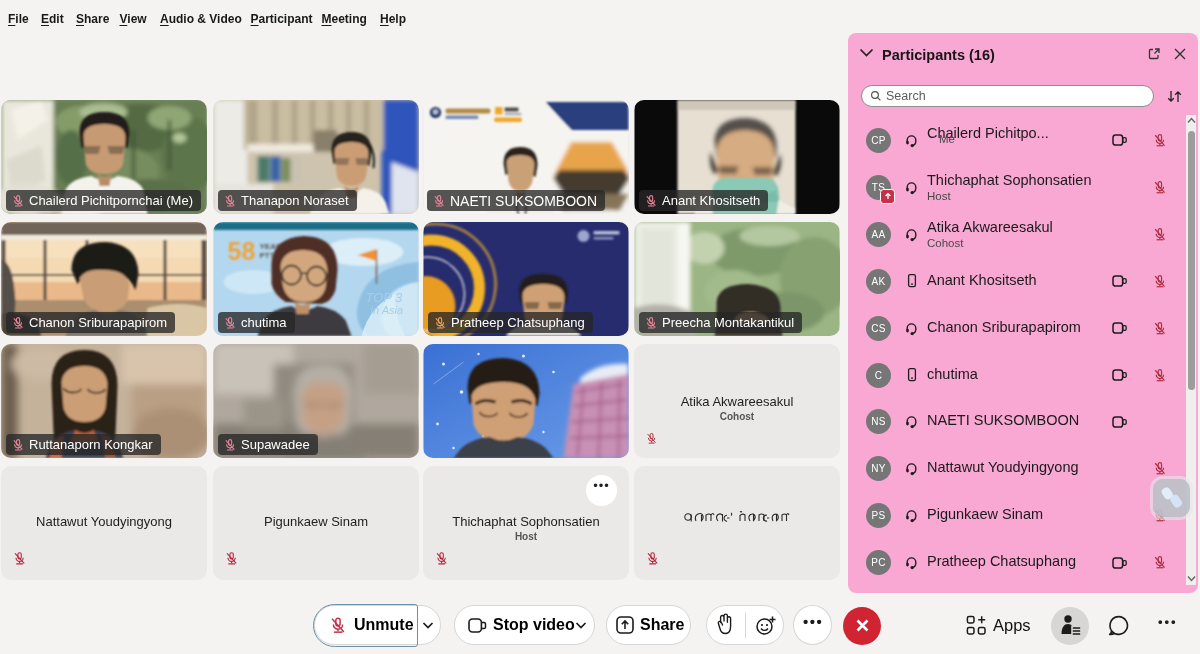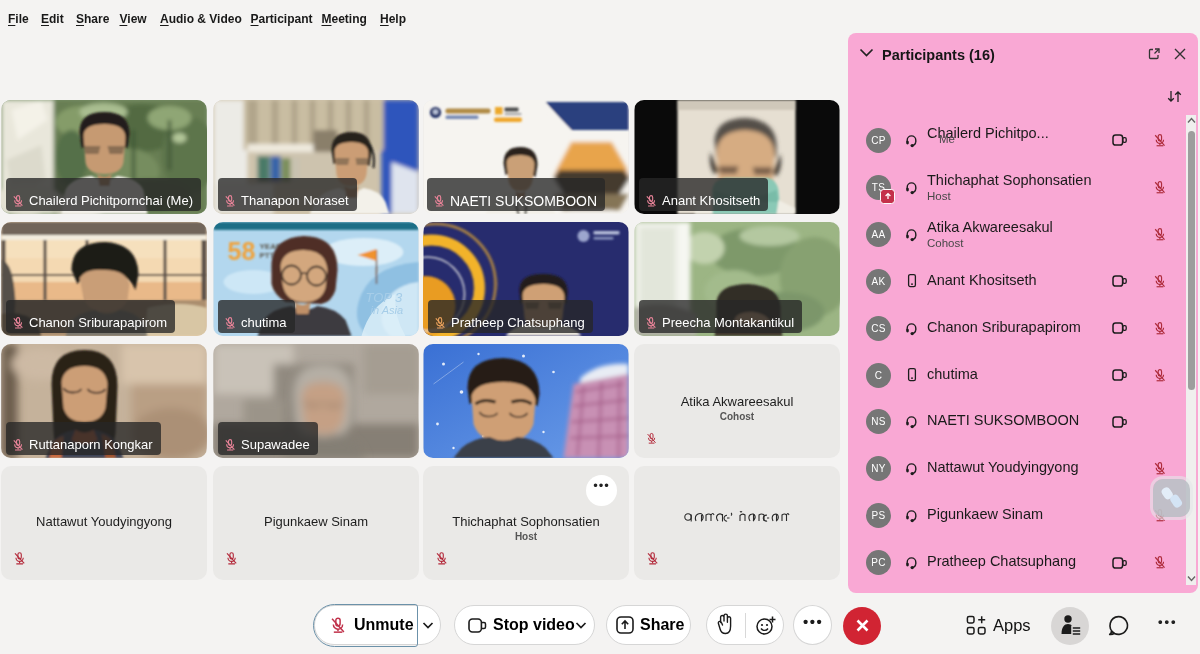--- a/index.html
+++ b/index.html
@@ -5,21 +5,21 @@
 html,body{margin:0;padding:0;}
 body{width:1200px;height:654px;position:relative;overflow:hidden;background:#f4f3f2;font-family:"Liberation Sans",sans-serif;-webkit-font-smoothing:antialiased;}
 .abs{position:absolute;}
 
 .menu{position:absolute;top:12px;left:0;height:16px;font-size:12px;font-weight:700;color:#191919;}
 .menu span{position:absolute;top:0;white-space:nowrap;}
 .menu u{text-decoration:underline;text-underline-offset:2px;text-decoration-thickness:1px;}
 
 .tile{position:absolute;width:206px;height:114px;border-radius:10px;overflow:hidden;background:#eae9e7;}
 .tile svg.bg{position:absolute;left:0;top:0;width:206px;height:114px;}
-.lbl{position:absolute;left:5px;bottom:3px;height:21px;border-radius:4px;background:rgba(38,38,38,.78);display:flex;align-items:center;padding:12px 8px 0 5px;}
+.lbl{position:absolute;left:5px;bottom:3px;height:21px;border-radius:4px;background:rgba(38,38,38,.78);display:flex;align-items:center;padding:0 8px 0 5px;}
 .lbl .nm{color:#fff;font-size:13px;white-space:nowrap;margin-left:4px;}
 .gname{position:absolute;left:0;right:0;text-align:center;font-size:13px;color:#1d1d1d;}
 .gsub{position:absolute;left:0;right:0;text-align:center;font-size:10px;color:#555;}
 .gmic{position:absolute;left:11px;bottom:10px;}
 
 .panel{position:absolute;left:848px;top:33px;width:350px;height:560px;background:#f9a8d4;border-radius:8px;}
 .ptitle{position:absolute;left:34px;top:14px;font-size:14.5px;font-weight:700;color:#161616;}
 .srch{position:absolute;left:13px;top:52px;width:291px;height:20px;border:1px solid #8d8d8d;border-radius:11px;background:#fff;}
 .srch span{position:absolute;left:24px;top:3px;font-size:12.5px;color:#5c5c5c;}
 .prow{position:absolute;left:0;width:330px;height:47px;}
@@ -568,20 +568,27 @@
       <g stroke="#333" stroke-width="1.3" fill="none">
         <path d="M6 2.5 H3.5 a1 1 0 0 0 -1 1 V10.5 a1 1 0 0 0 1 1 H10 a1 1 0 0 0 1 -1 V8"></path>
         <path d="M8 2 h4 v4"></path>
         <path d="M12 2 L7.5 6.5"></path>
       </g>
     </svg>
  <svg style="position:absolute;left:326px;top:15px;" width="12" height="12" viewBox="0 0 12 12">
       <path d="M1 1 L11 11 M11 1 L1 11" stroke="#333" stroke-width="1.4" fill="none"></path>
     </svg>
 
+ <div class="srch">
+  <svg style="position:absolute;left:8px;top:4px;" width="12" height="12" viewBox="0 0 12 12">
+        <circle cx="5" cy="5" r="3.4" stroke="#555" stroke-width="1.2" fill="none"></circle>
+        <path d="M7.6 7.6 L10.4 10.4" stroke="#555" stroke-width="1.2"></path>
+      </svg>
+  <span>Search</span>
+ </div>
  <svg style="position:absolute;left:319px;top:57px;" width="15" height="13" viewBox="0 0 15 13">
       <g stroke="#222" stroke-width="1.3" fill="none">
         <path d="M4 1 V11 M1.2 8.2 L4 11 L6.8 8.2"></path>
         <path d="M11 12 V2 M8.2 4.8 L11 2 L13.8 4.8"></path>
       </g>
     </svg>
  <div class="prow" style="top:83.5px;">
       <div class="pav">CP</div>
       <svg class="picon" style="left:56px;top:16px;" width="15" height="15" viewBox="0 0 15 15">
         <path d="M3.2 9.2 V7.2 a4.3 4.3 0 0 1 8.6 0 V9.0" stroke="#1d1d1d" stroke-width="1.4" fill="none"></path>

